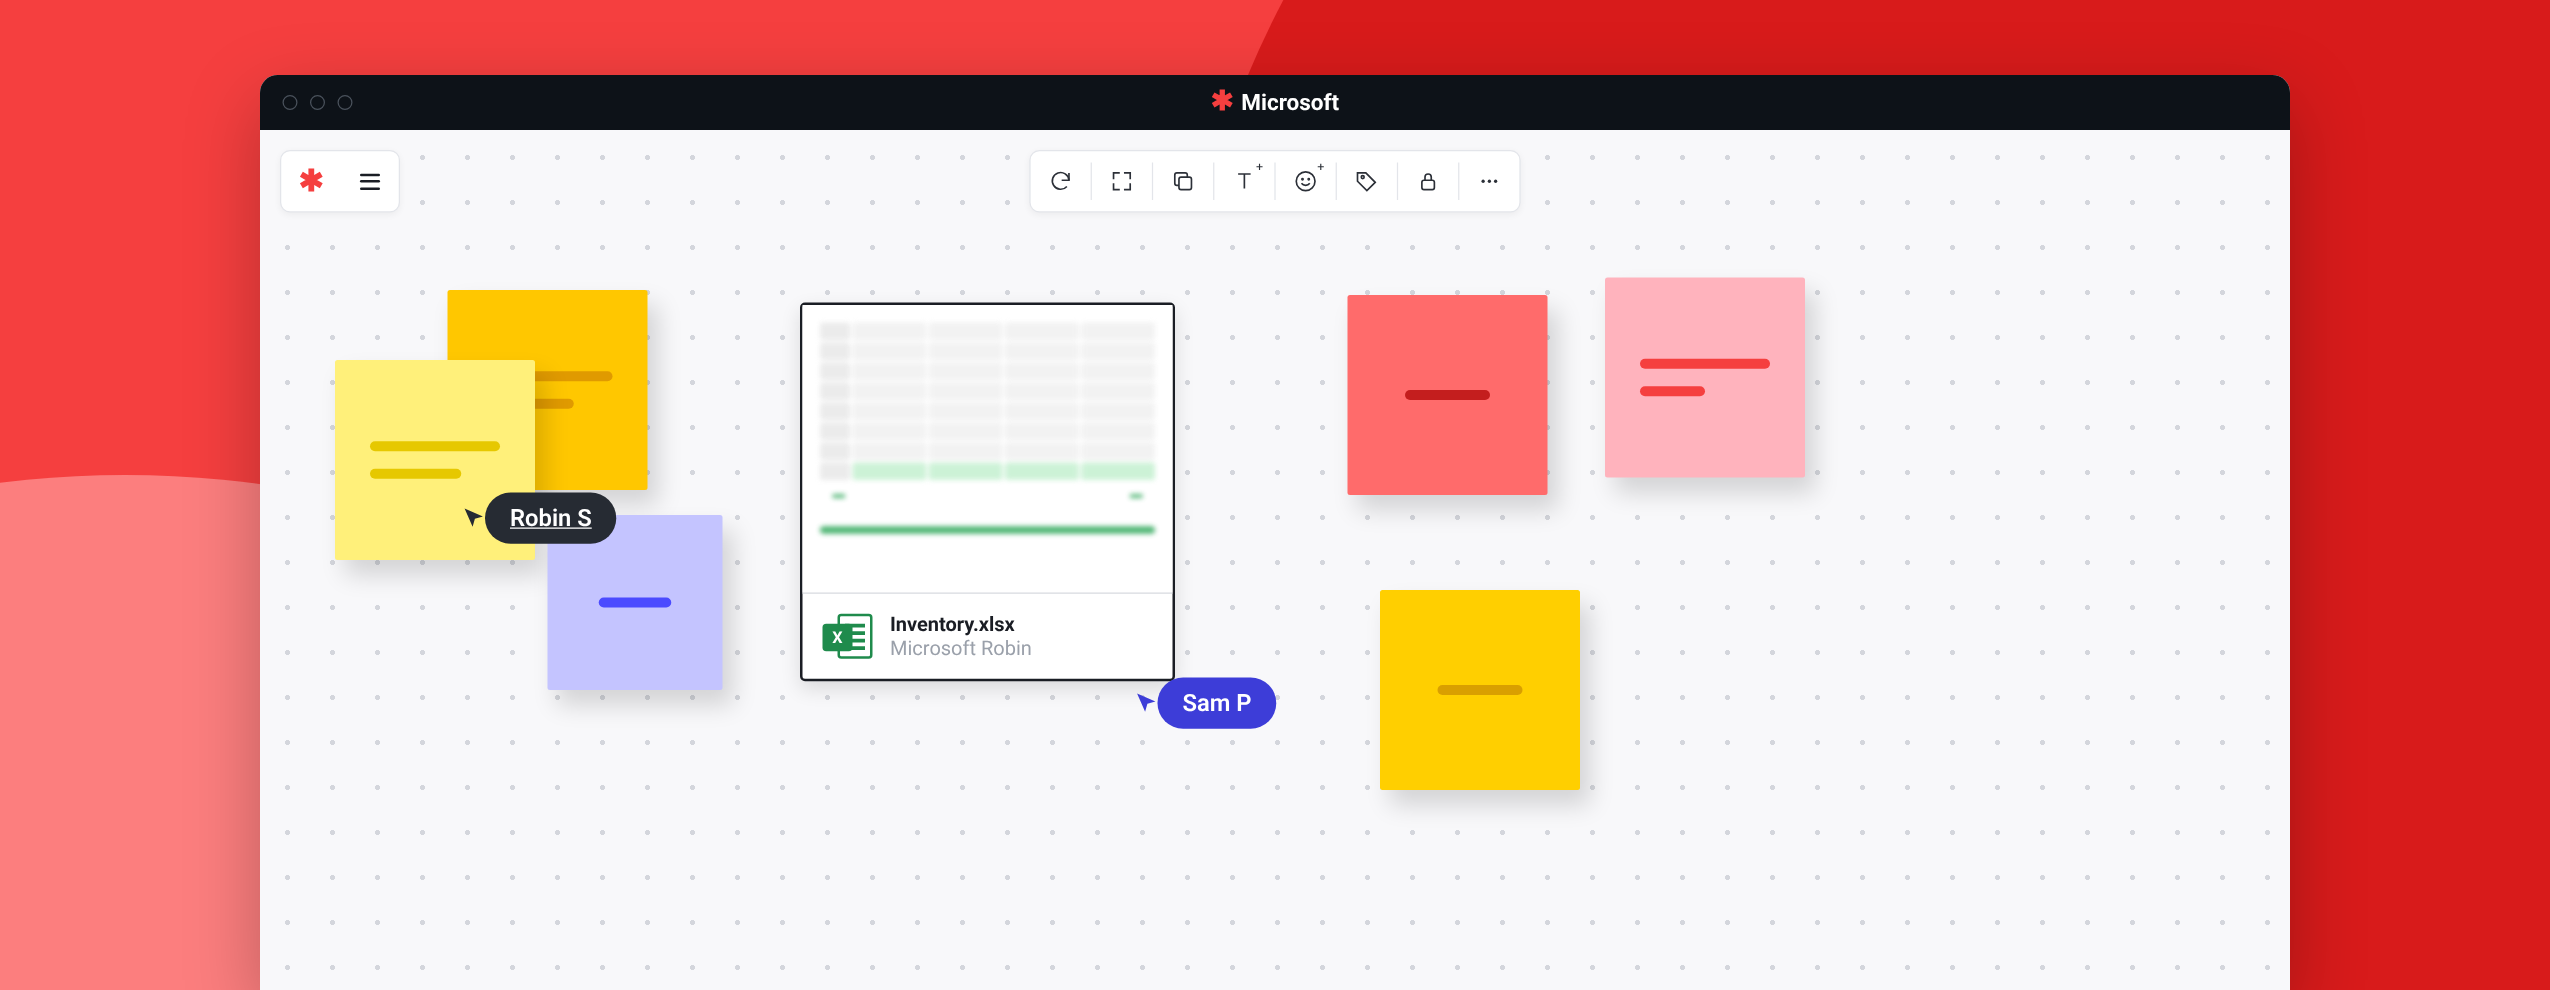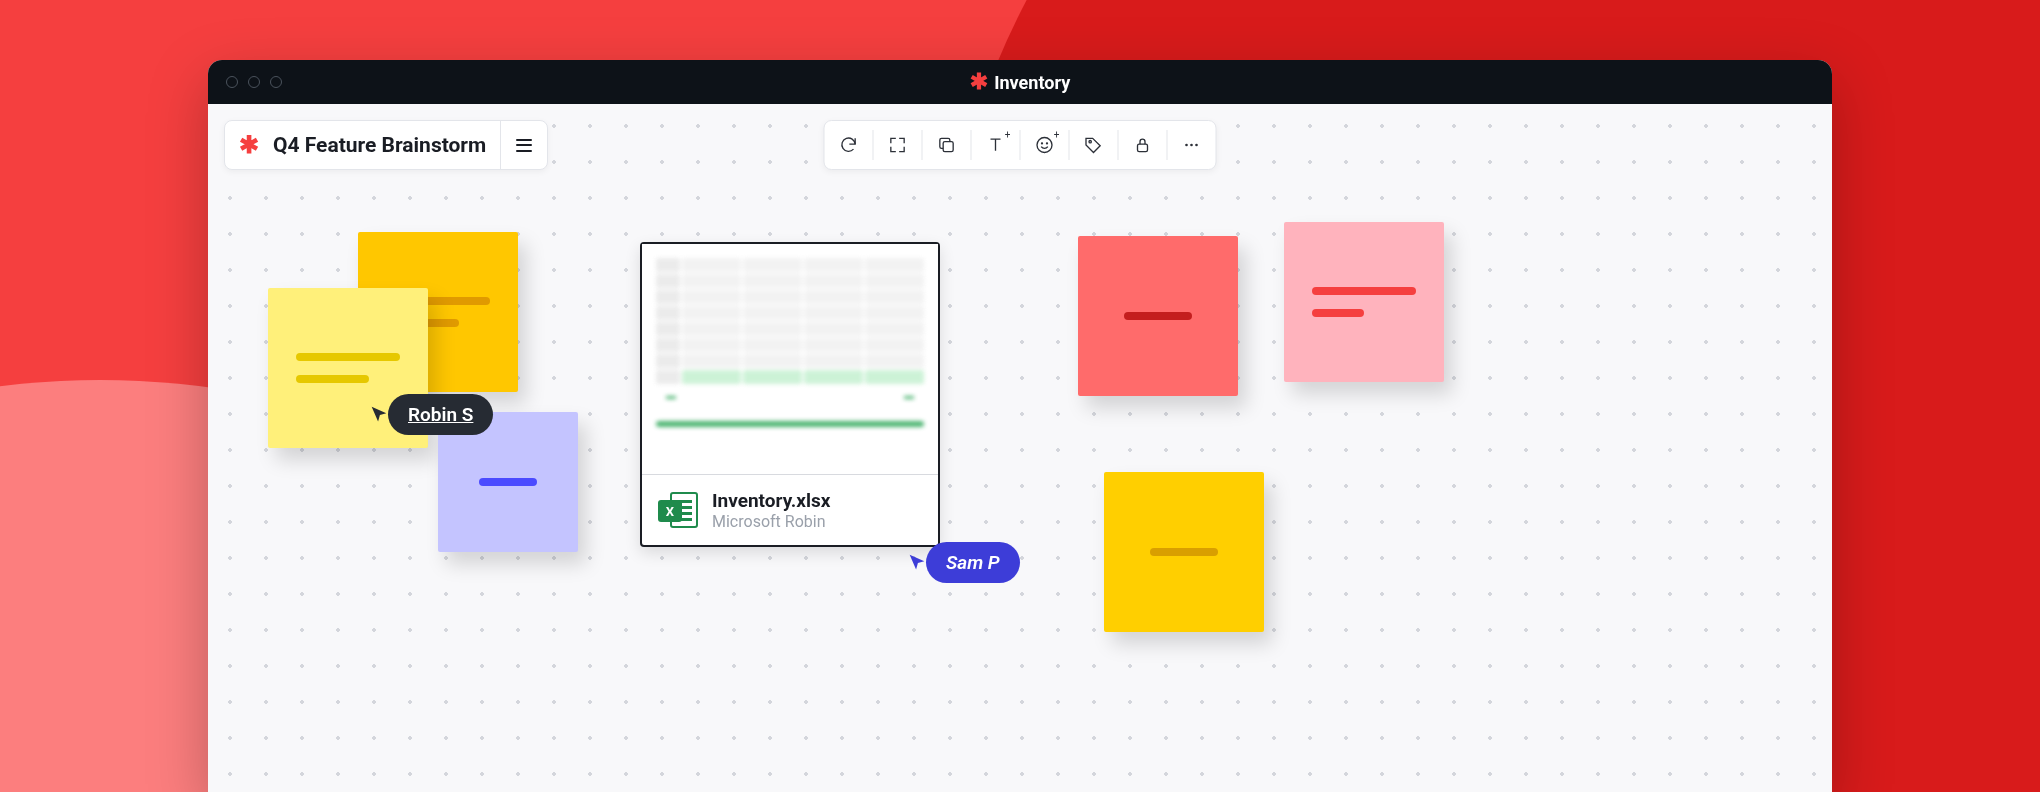--- a/index.html
+++ b/index.html
@@ -158,21 +158,21 @@
   }
   .cursor-label .cursor-svg { width:22px; height:22px; }
   .cursor-label .pill {
     padding: 9px 20px;
     border-radius: 999px;
     color:#fff; font-weight:600; font-size:19px;
     margin-left:-2px;
   }
   .cursor-label.dark .pill { background:#262b33;text-decoration:underline;}
   .cursor-label.dark .cursor-svg { fill:#262b33;}
-  .cursor-label.blue .pill { background:#3d3dd8;font-style:italic;}
+  .cursor-label.blue .pill { background:#3d3dd8;}
   .cursor-label.blue .cursor-svg { fill:#3d3dd8;}
 
   
   .embed-card {
     position:absolute;
     width: 300px;
     border: 2px solid #1a1d24;
     border-radius: 4px;
     background:#fff;
     box-shadow: 0 6px 16px rgba(0,0,0,0.12);
@@ -201,50 +201,49 @@
     padding: 14px 16px;
     display:flex; align-items:center; gap:14px;
   }
   .excel-icon {
     width:40px; height:40px;
     position:relative;
   }
   .excel-icon .sheet { position:absolute; right:0; top:2px; width:28px; height:36px; background:#fff; border:2px solid #1f8b4c; border-radius:3px;}
   .excel-icon .sheet::before {content:""; position:absolute; left:4px; right:4px; top:6px; height:3px; background:#1f8b4c; box-shadow: 0 6px 0 #1f8b4c, 0 12px 0 #1f8b4c, 0 18px 0 #1f8b4c;}
   .excel-icon .badge { position:absolute; left:0; top:10px; width:24px; height:22px; background:#1f8b4c; border-radius:3px; color:#fff; font-size:13px; font-weight:700; display:flex; align-items:center; justify-content:center;}
-  .embed-meta .fname { font-weight:700; font-size:19px; color:#1a1d24;}
+  .embed-meta .fname { font-weight:700; font-size:16px; color:#1a1d24;}
   .embed-meta .ftype { font-size:16px; color:#9aa0aa;}
 </style>
 </head>
 <body>
 
 <div class="bg">
   <div class="bg-shape-dark"></div>
   <div class="bg-shape-pink"></div>
 </div>
 
 <div class="window">
 
   <div class="titlebar">
     <div class="traffic-lights">
       <span></span>
       <span></span>
       <span></span>
     </div>
     <div class="titlebar-center">
       <span class="asterisk-icon">✱</span>
-      <span>Inventory</span>
+      <span>Microsoft</span>
     </div>
   </div>
 
   <div class="canvas">
 
     <div class="doc-title">
       <div class="logo">✱</div>
-      <div class="title-text">Q4 Feature Brainstorm</div>
       <div class="menu-btn">
         <div class="hamburger">
             <span></span>
             <span></span>
             <span></span>
           </div>
       </div>
     </div>
 
     <div class="toolbar">

